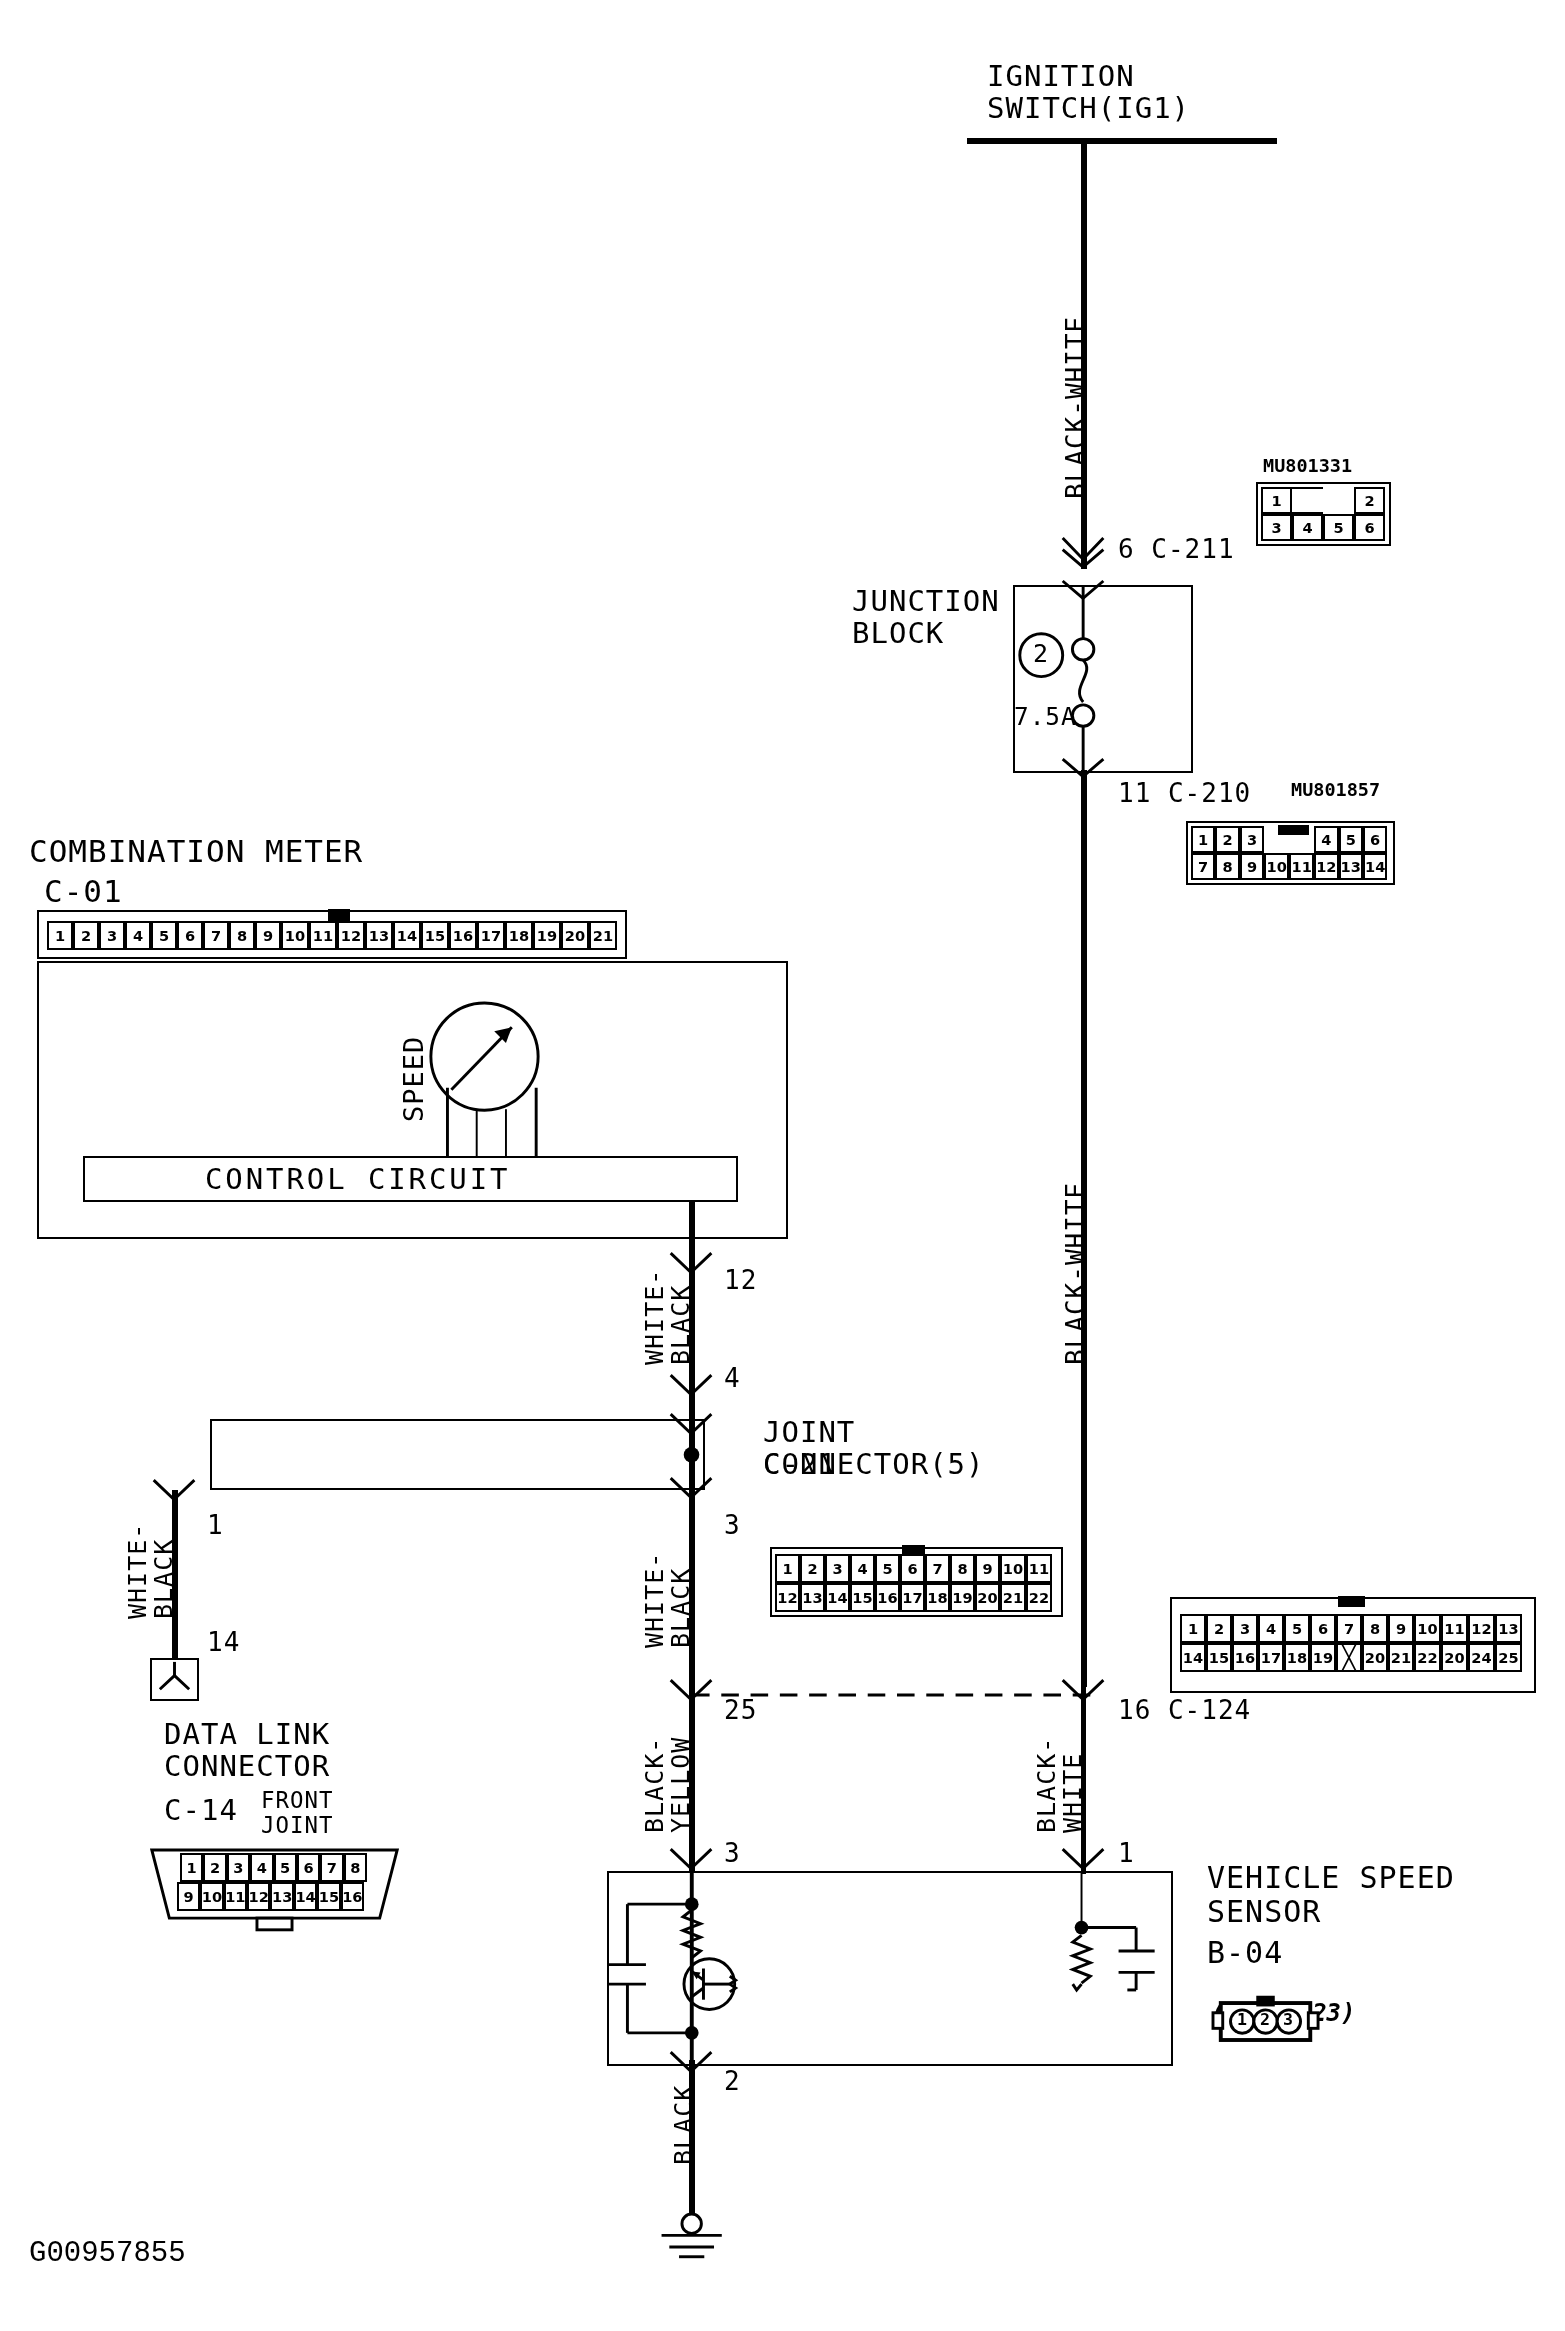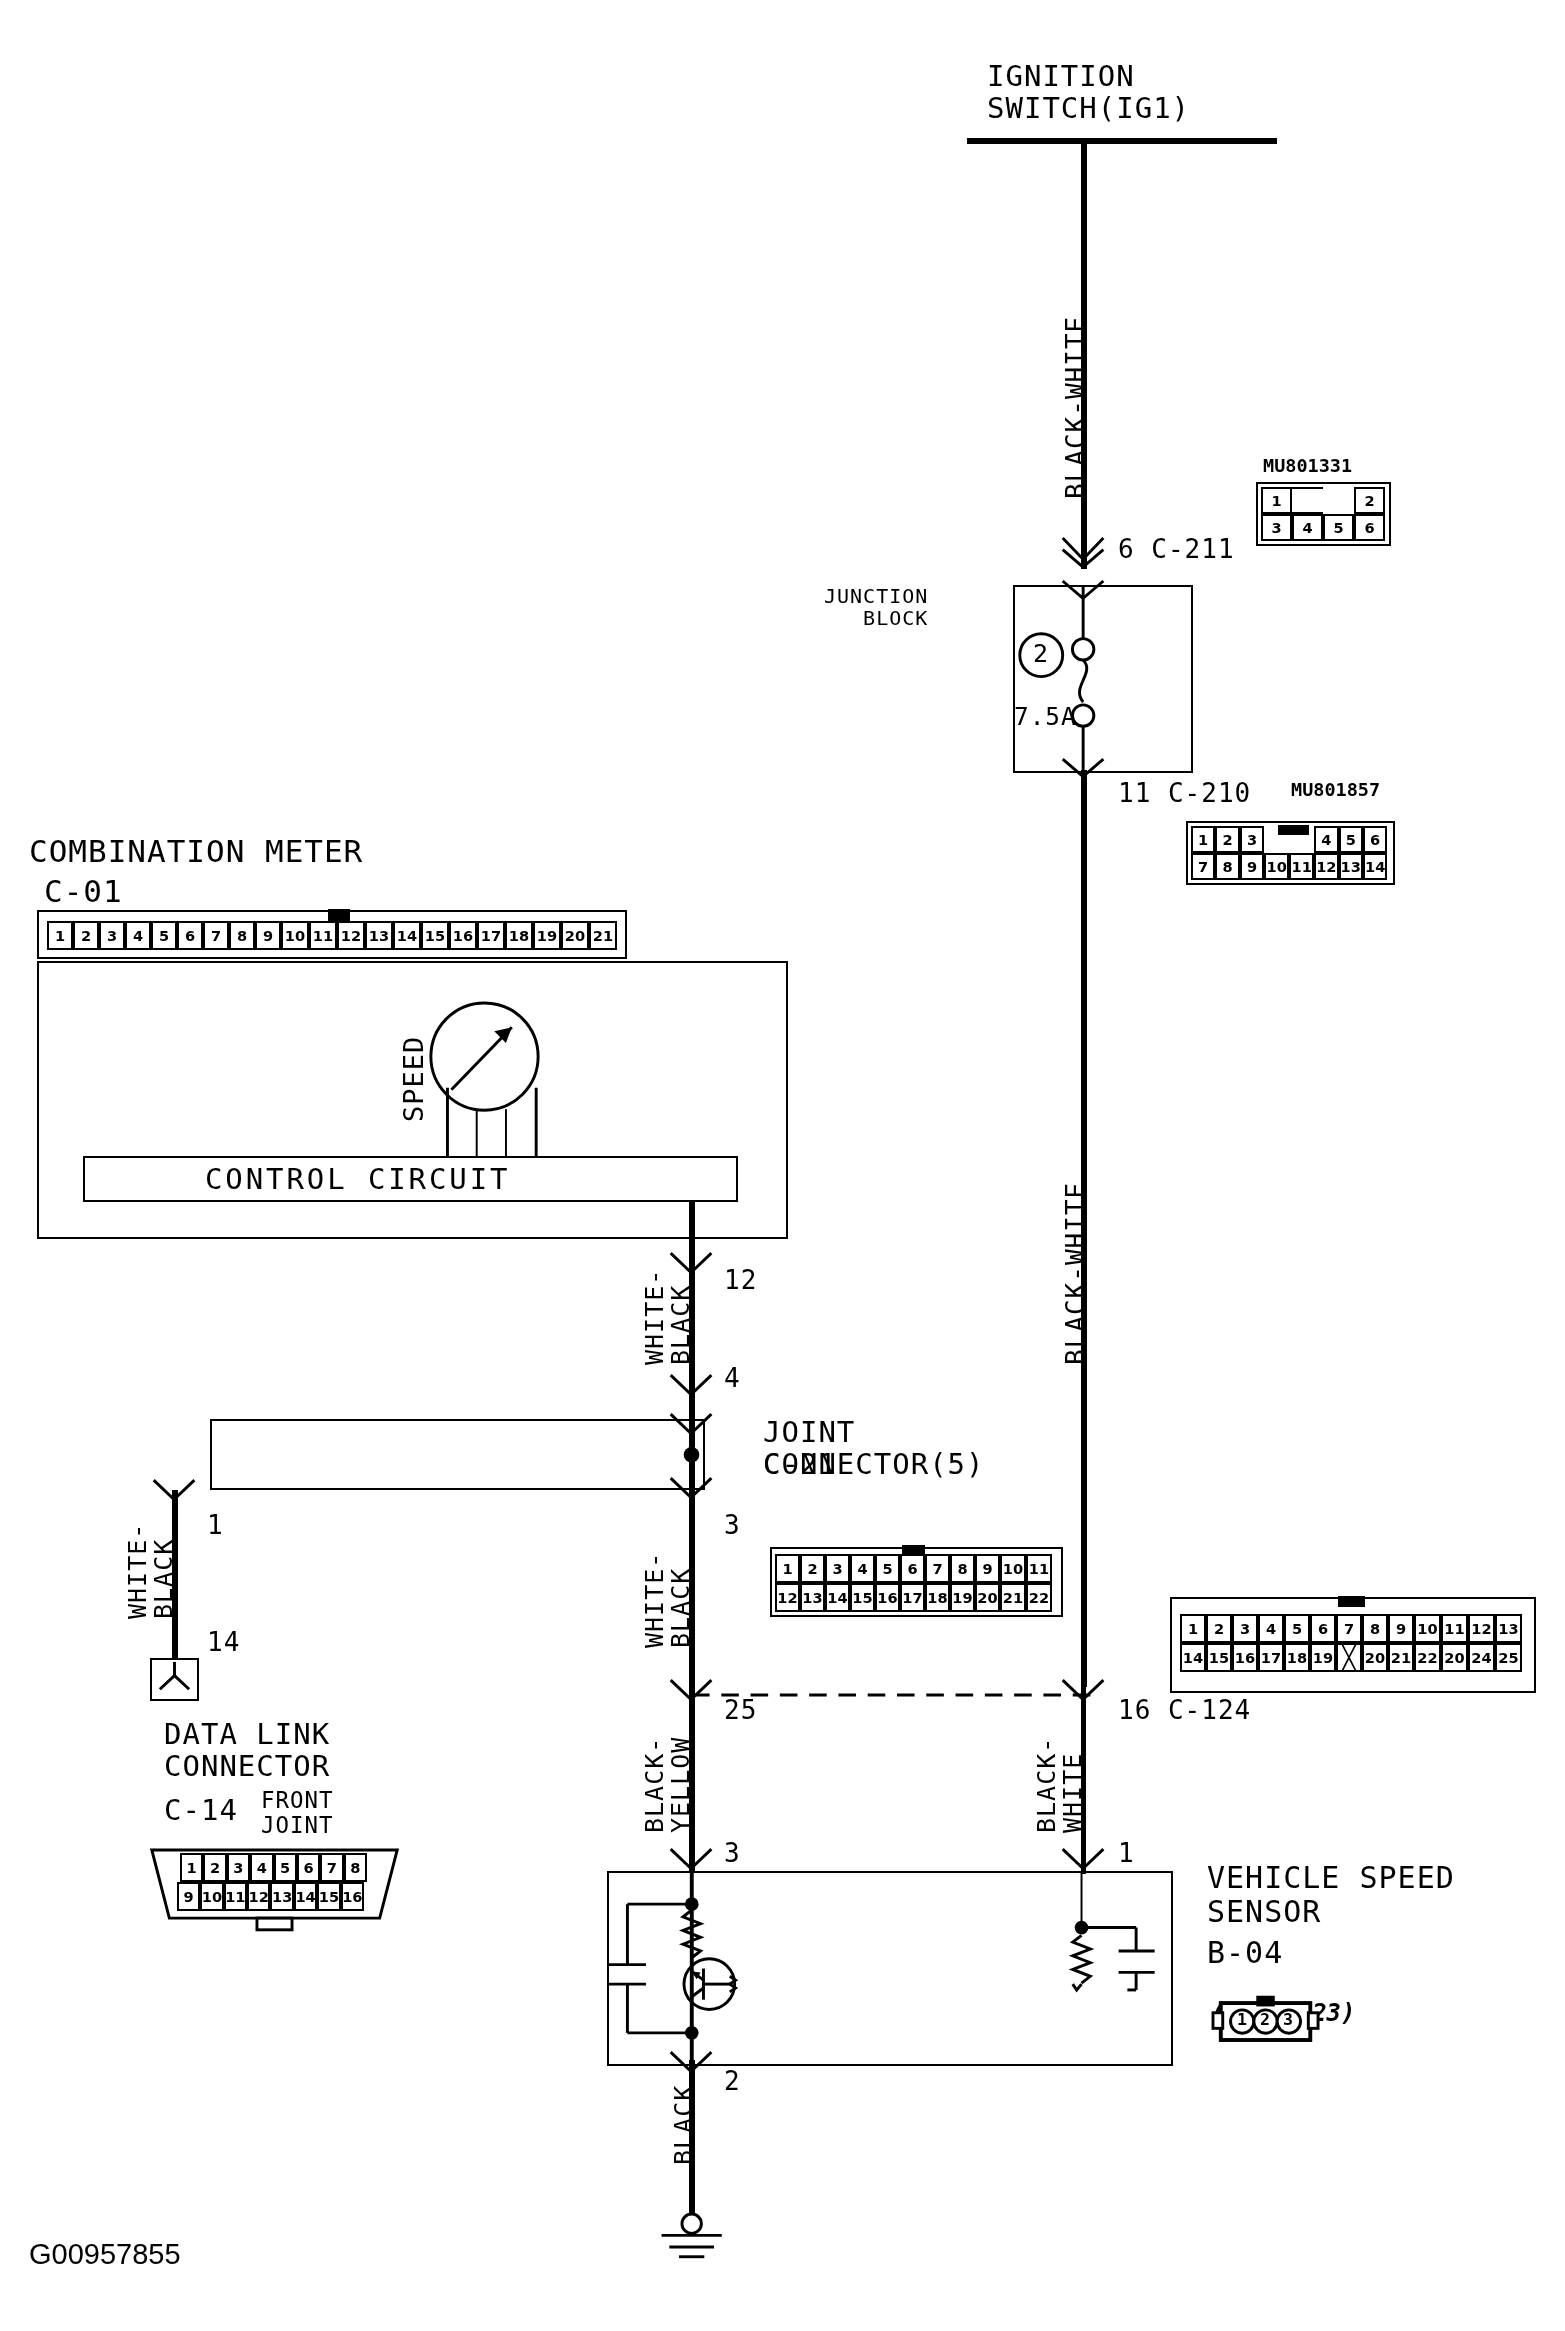--- a/index.html
+++ b/index.html
@@ -46,21 +46,21 @@
   <div class="pin" style="width:31px;height:27px;">5</div>
   <div class="pin" style="width:31px;height:27px;">6</div>
 </div>
 
 <svg style="left:1053px;top:534px;width:62px;height:35px;" viewBox="0 0 64 36" width="62" height="35">
   <path d="M10,4 L31,26 L52,4" stroke="#000" stroke-width="3" fill="none"></path>
   <path d="M10,16 L31,34 L52,16" stroke="#000" stroke-width="3" fill="none"></path>
 </svg>
 <div class="pnum" style="left:1118px;top:534px;">6  C-211</div>
 
-<div class="lbl" style="left:824px;top:585px;font-size:20px;text-align:right;">JUNCTION
+<div class="lbl" style="left:852px;top:585px;font-size:29px;">JUNCTION
 BLOCK</div>
 <div class="box" style="left:1013px;top:585px;width:180px;height:188px;"></div>
 
 <svg style="left:1010px;top:585px;width:195px;height:190px;" viewBox="0 0 200 195" width="195" height="190">
   <line x1="75" y1="0" x2="75" y2="55" stroke="#000" stroke-width="3"></line>
   <circle cx="75" cy="66" r="11" stroke="#000" stroke-width="3" fill="#fff"></circle>
   <path d="M75,77 C88,90 62,105 75,120" stroke="#000" stroke-width="3" fill="none"></path>
   <circle cx="75" cy="134" r="11" stroke="#000" stroke-width="3" fill="#fff"></circle>
   <line x1="75" y1="145" x2="75" y2="195" stroke="#000" stroke-width="3"></line>
   <circle cx="32" cy="72" r="22" stroke="#000" stroke-width="3" fill="#fff"></circle>
@@ -380,14 +380,14 @@
 <div class="pnum" style="left:724px;top:2066px;">2</div>
 <div class="vlbl" style="left:671px;top:2165px;font-size:25px;">BLACK</div>
 <svg style="left:644px;top:2214px;width:107px;height:68px;" viewBox="0 0 110 70" width="107" height="68">
   <circle cx="49" cy="10" r="10" stroke="#000" stroke-width="3" fill="#fff"></circle>
   <line x1="18" y1="22" x2="80" y2="22" stroke="#000" stroke-width="3"></line>
   <line x1="26" y1="34" x2="72" y2="34" stroke="#000" stroke-width="3"></line>
   <line x1="36" y1="44" x2="62" y2="44" stroke="#000" stroke-width="3"></line>
 </svg>
 
 <div class="lbl" style="left:29px;top:2238px;font-size:29px;letter-spacing:0;
-            font-family:Liberation Sans, sans-serif;">G00957855</div>
+            font-family:Liberation Mono, monospace;">G00957855</div>
 
 
 </body></html>

